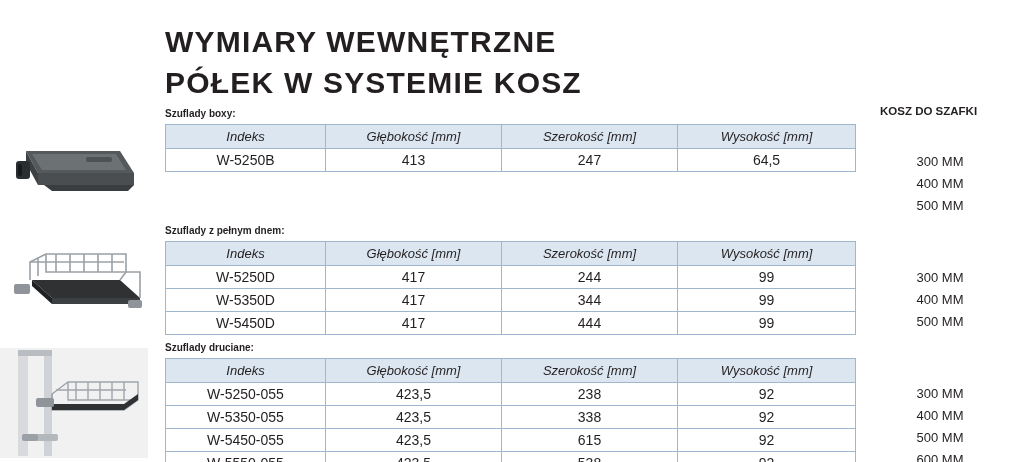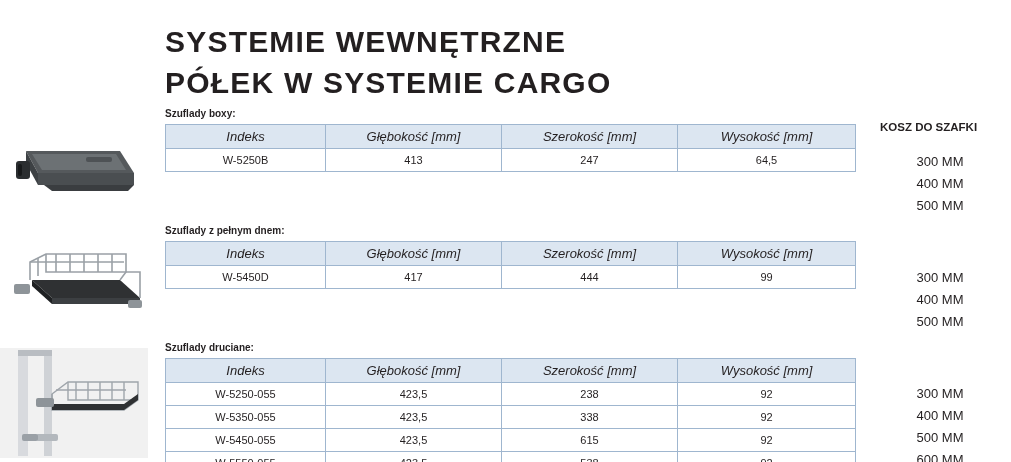--- a/index.html
+++ b/index.html
@@ -36,21 +36,21 @@
     white-space:nowrap;
   }
   table.dims{
     border-collapse:collapse;
     width:690px;
     table-layout:fixed;
   }
   table.dims th, table.dims td{
     border:1px solid #9fb6cf;
     height:22px;
-    font-size:11px;
+    font-size:14px;
     text-align:center;
     vertical-align:middle;
     color:#231f20;
     padding:0;
   }
   table.dims th{
     background:#dce6f1;
     font-style:italic;
     font-weight:normal;
     font-size:13px;
@@ -59,21 +59,21 @@
   table.dims td{background:#ffffff;}
   col.c1{width:160px;}
   col.c2{width:176px;}
   col.c3{width:176px;}
   col.c4{width:178px;}
 
   
   .right-head{
     position:absolute;
     left:880px;
-    top:120px;
+    top:104px;
     width:130px;
     font-size:11.5px;
     font-weight:bold;
     line-height:1.35;
     color:#231f20;
   }
   .widths{
     position:absolute;
     left:880px;
     width:120px;
@@ -90,22 +90,22 @@
   .box-draw{left:8px;top:133px;width:130px;height:70px;}
   .wire-draw{left:8px;top:250px;width:140px;height:65px;}
   .rack-draw{left:0px;top:348px;width:148px;height:110px;background:#f2f2f2;}
 </style>
 </head>
 <body>
 
 <div class="page">
 
   <div class="title">
-    <span class="line">SYSTEMIE WEWNĘTRZNE</span>
-    <span class="line">PÓŁEK W SYSTEMIE CARGO</span>
+    <span class="line">WYMIARY WEWNĘTRZNE</span>
+    <span class="line">PÓŁEK W SYSTEMIE KOSZ</span>
   </div>
 
   <div class="right-head">
     <div>KOSZ DO SZAFKI</div>
   </div>
 
   <div class="section" style="top:108px;">
     <div class="section-label">Szuflady boxy:</div>
     <table class="dims">
       <colgroup>
@@ -150,20 +150,32 @@
         </colgroup>
       <thead>
         <tr>
           <th>Indeks</th>
           <th>Głębokość [mm]</th>
           <th>Szerokość [mm]</th>
           <th>Wysokość [mm]</th>
         </tr>
       </thead>
       <tbody>
+        <tr>
+          <td>W-5250D</td>
+          <td>417</td>
+          <td>244</td>
+          <td>99</td>
+        </tr>
+        <tr>
+          <td>W-5350D</td>
+          <td>417</td>
+          <td>344</td>
+          <td>99</td>
+        </tr>
         <tr>
           <td>W-5450D</td>
           <td>417</td>
           <td>444</td>
           <td>99</td>
         </tr>
       </tbody>
     </table>
   </div>
 

